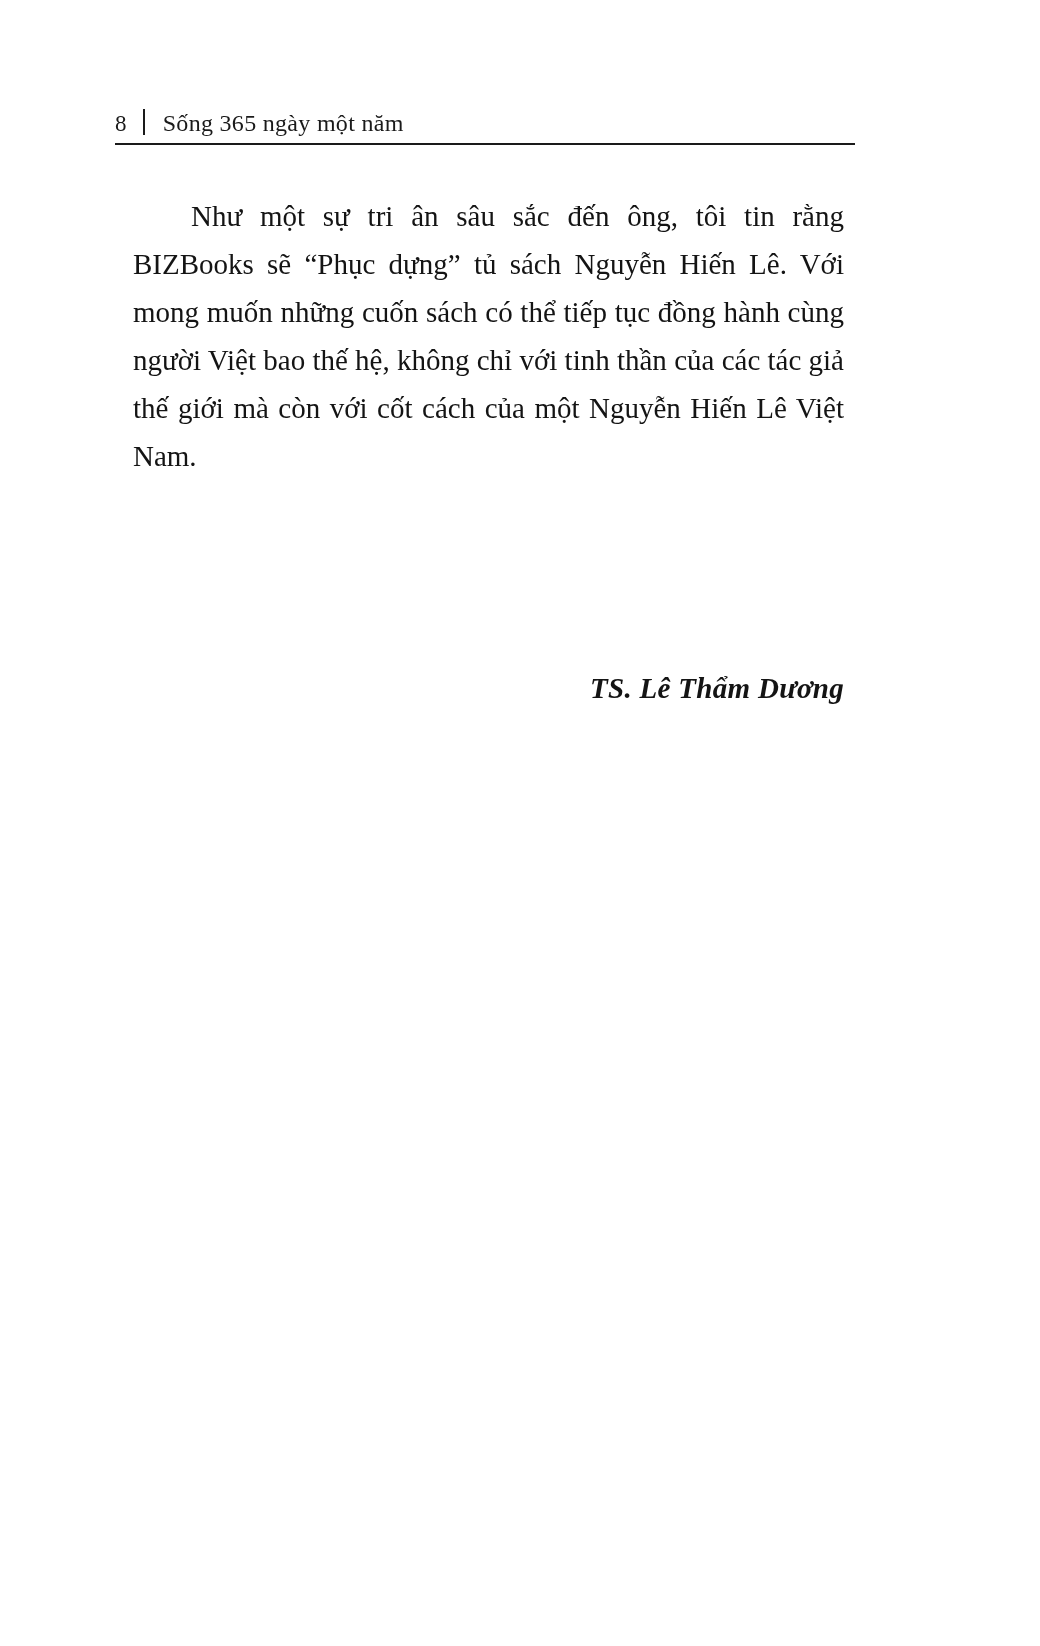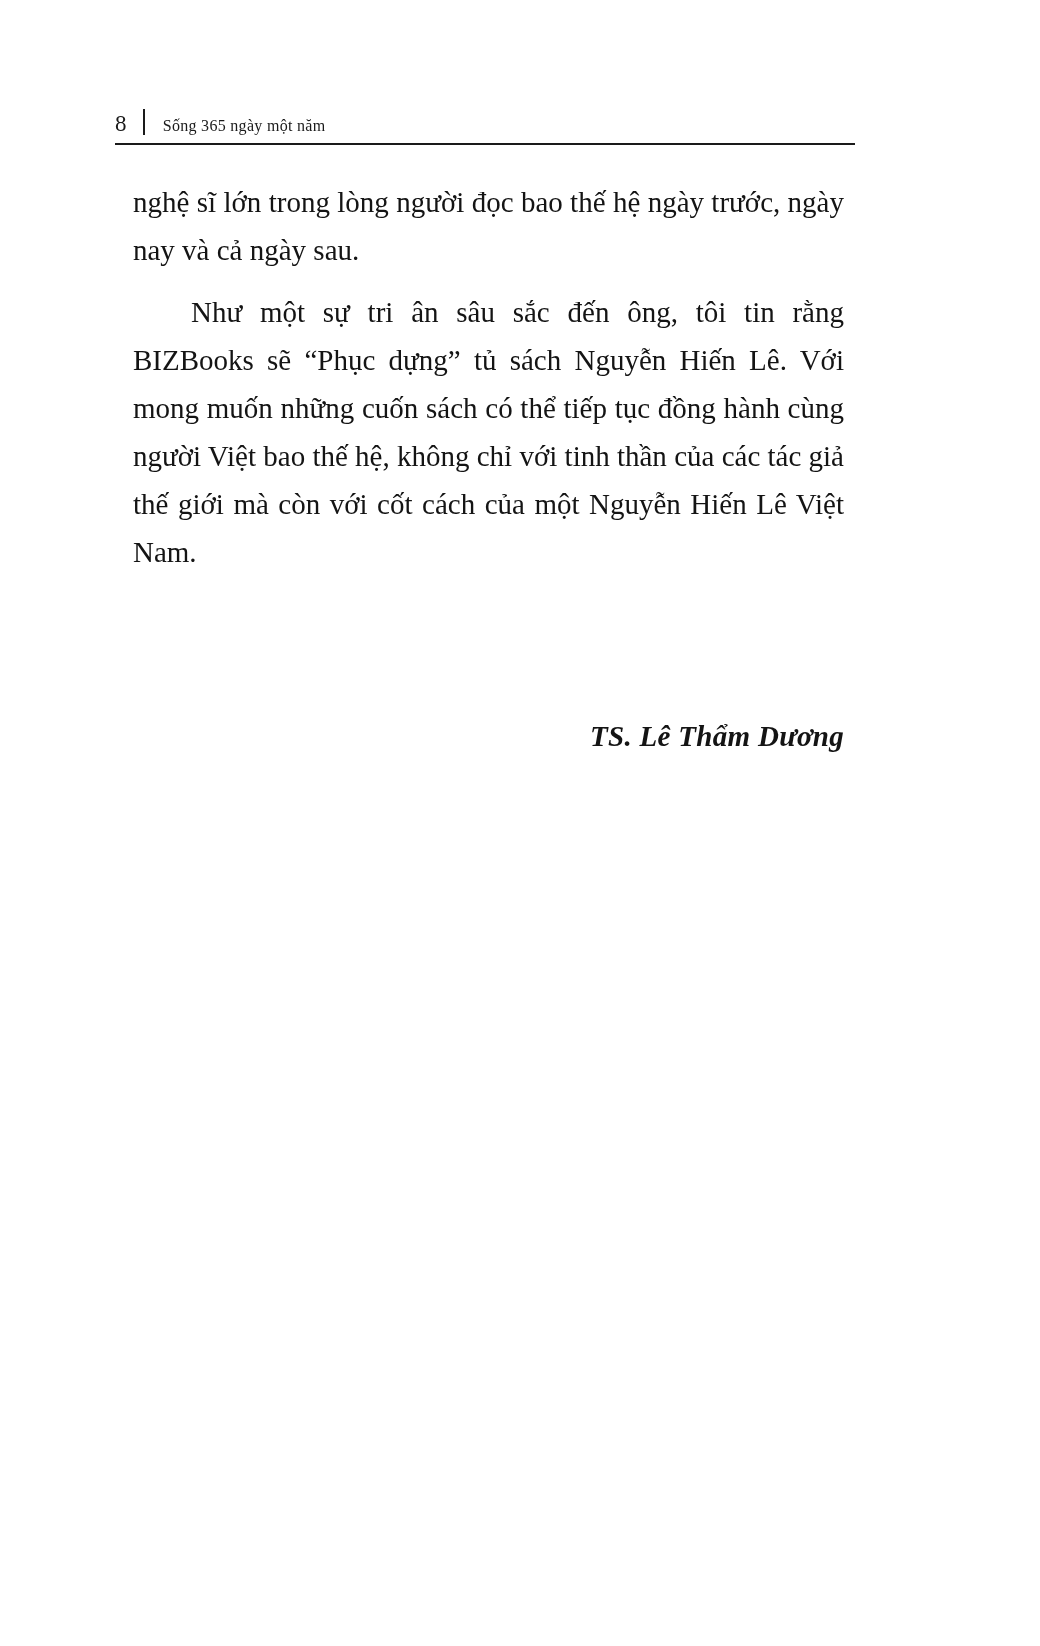--- a/index.html
+++ b/index.html
@@ -43,21 +43,21 @@
   .header-sep {
     display: inline-block;
     width: 2px;
     height: 26px;
     background: #1a1a1a;
     margin: 0 18px 0 16px;
     transform: translateY(4px);
   }
   .header-title {
     font-family: "Liberation Serif", serif;
-    font-size: 16px;
+    font-size: 24px;
     line-height: 1;
     color: #1a1a1a;
     letter-spacing: 0.3px;
   }
   .header-rule {
     position: absolute;
     left: 115px;
     top: 143px;
     width: 740px;
     height: 2px;
@@ -93,35 +93,33 @@
     top: 668px;
     width: 711px;
     text-align: right;
     font-family: "Liberation Serif", serif;
     font-style: italic;
     font-weight: bold;
     font-size: 29px;
     line-height: 40px;
     color: #141414;
     letter-spacing: 0.3px;
-    margin-top: 48px;
   }
 </style>
 </head>
 <body>
 
 <div class="page">
 
   <div class="header">
     <span class="header-page-number">8</span>
     <span class="header-sep"></span>
     <span class="header-title">Sống 365 ngày một năm</span>
   </div>
   <div class="header-rule"></div>
 
   <div class="body-block">
-    <p class="para first">nghệ sĩ lớn trong lòng người đọc bao thế hệ ngày trước, ngày nay và cả ngày sau.</p>
     <p class="para indent">Như một sự tri ân sâu sắc đến ông, tôi tin rằng BIZBooks sẽ “Phục dựng” tủ sách Nguyễn Hiến Lê. Với mong muốn những cuốn sách có thể tiếp tục đồng hành cùng người Việt bao thế hệ, không chỉ với tinh thần của các tác giả thế giới mà còn với cốt cách của một Nguyễn Hiến Lê Việt Nam.</p>
   </div>
 
   <div class="signature">TS. Lê Thẩm Dương</div>
 
 </div>
 
 </body></html>

